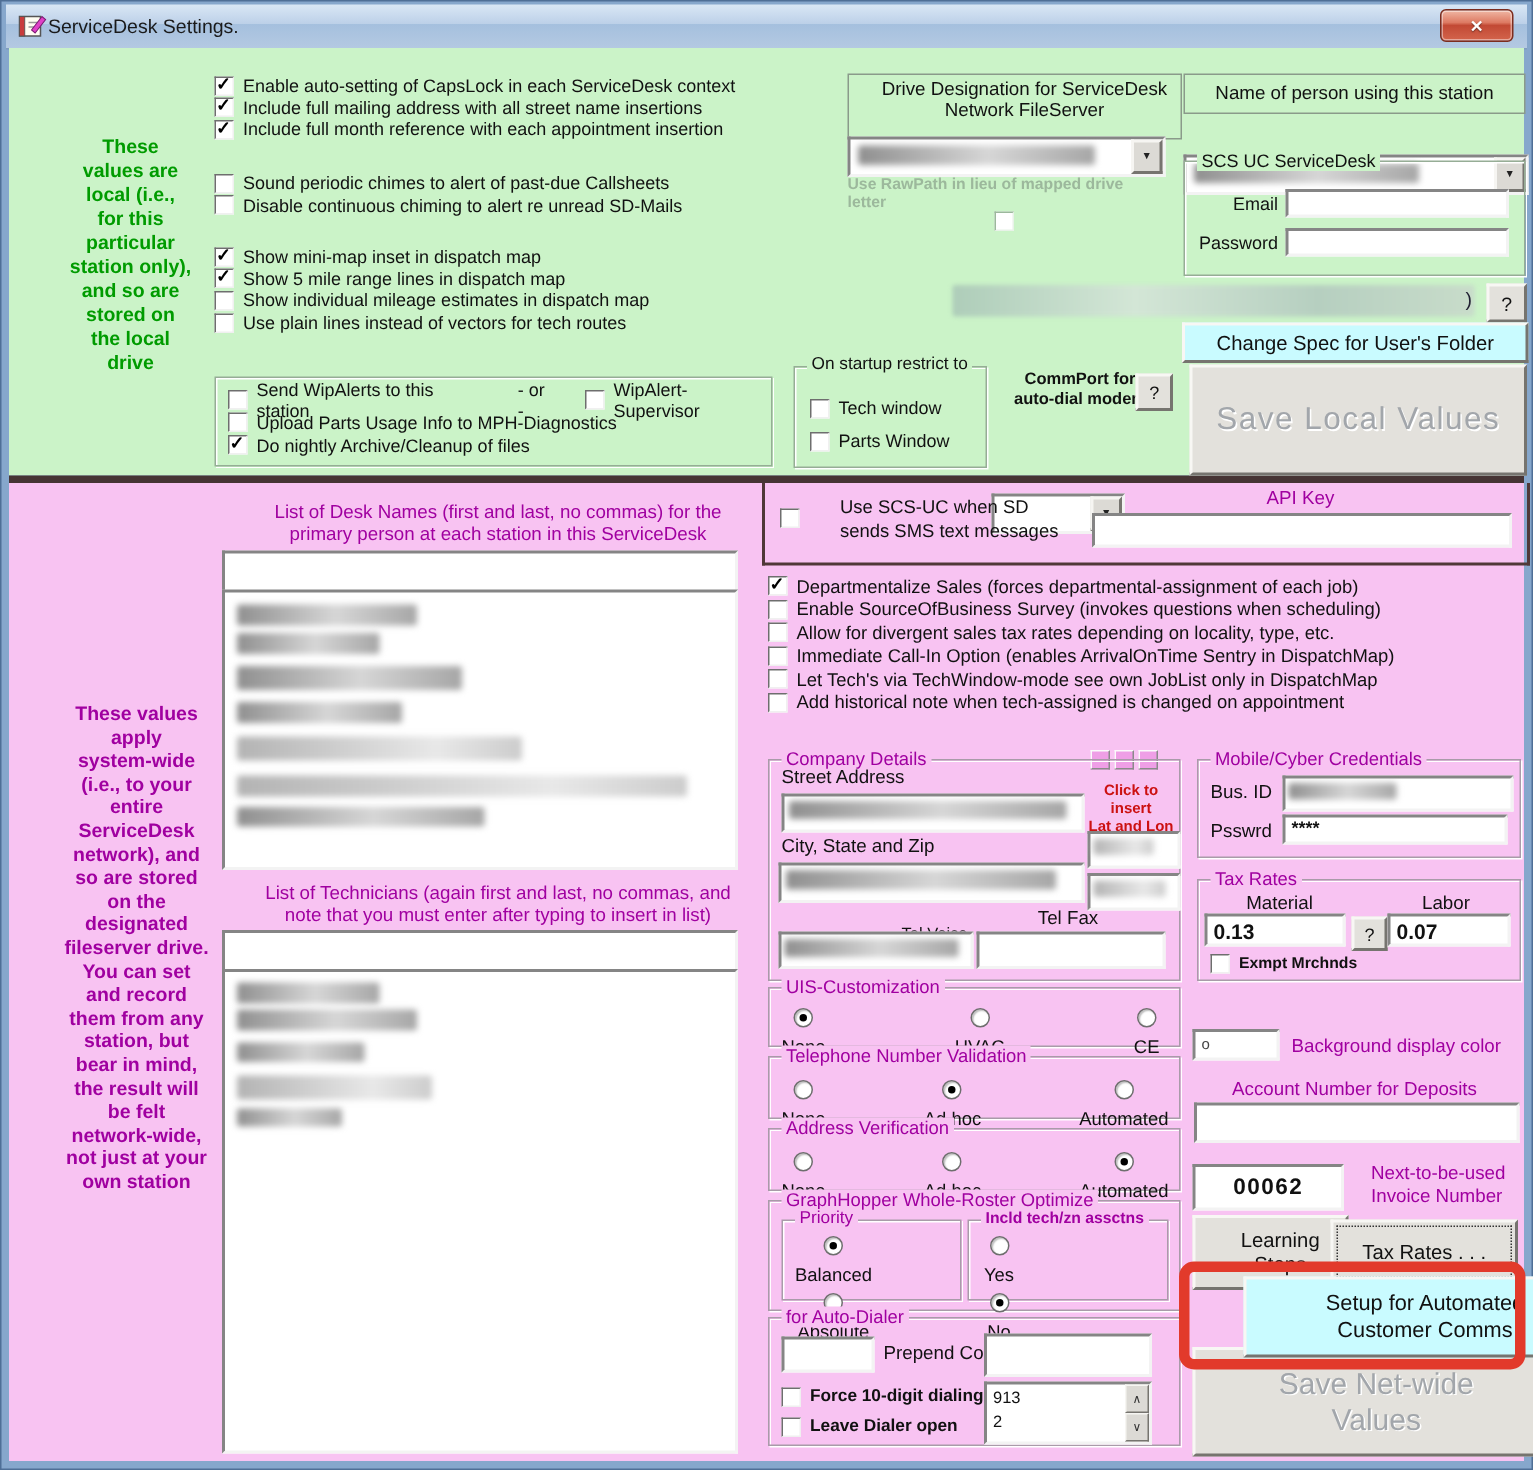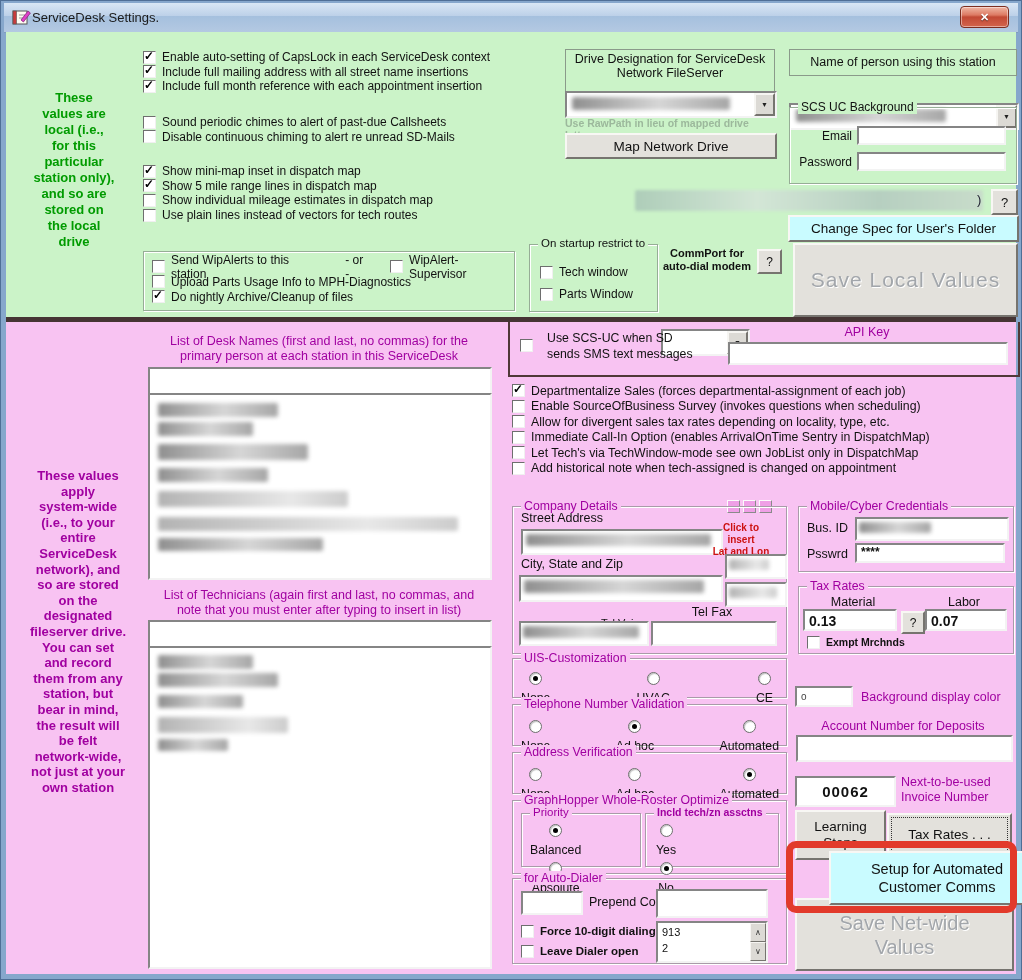--- a/index.html
+++ b/index.html
@@ -1,20 +1,20 @@
 <!DOCTYPE html>
 <html><head>
 <meta charset="utf-8">
 <style>
   html,body{margin:0;padding:0;background:#555;}
   #root{position:relative;width:1022px;height:980px;background:#86a7cc;
         font-family:"Liberation Sans",sans-serif;font-size:12px;color:#111;
         overflow:hidden;box-shadow:inset 0 0 0 1px #4f6f96;}
   .abs{position:absolute;}
-  .pre{white-space:pre-line;}
+  .pre{white-space:pre-line;padding-left:13px;}
   
   .titlebar{left:4px;top:3px;width:1014px;height:29px;
     background:linear-gradient(#d9e7f5,#bcd0e8 45%,#a5c0de 46%,#b4c9e2);
     display:flex;align-items:center;border-bottom:1px solid #7f9cbe;}
   .title-text{margin-left:6px;font-size:13px;color:#1a1a1a;}
   .closebtn{left:960px;top:6px;width:47px;height:20px;border-radius:4px;
     background:linear-gradient(#f0b7a4,#dd7a63 40%,#c24934 50%,#d3644c);
     border:1px solid #7c2d1f;box-shadow:inset 0 0 0 1px rgba(255,255,255,.45);
     display:flex;align-items:center;justify-content:center;color:#fff;
     font-weight:bold;font-size:11px;text-shadow:0 1px 1px rgba(0,0,0,.5);}
@@ -171,29 +171,28 @@
   <div class="abs pre" style="left:565px;top:49px;width:208px;height:40px;border:1px solid #8a9a8a;text-align:center;font-size:12.5px;padding-top:2px;">Drive Designation for ServiceDesk
 Network FileServer</div>
   <div class="abs combo" style="left:565px;top:91px;width:208px;height:23px;">
     <span class="blur" style="left:5px;top:4px;width:158px;height:13px;"></span>
     <span class="combo-btn">▼</span>
   </div>
   <div class="abs" style="left:565px;top:117px;width:208px;height:14px;display:flex;align-items:center;flex-direction:column;">
     <span style="font-size:10.5px;font-weight:bold;color:#9cb89c;flex:1;">Use RawPath in lieu of mapped drive letter</span>
     <span class="cb" style="border-color:#9cb89c #e8f2e8 #e8f2e8 #9cb89c;"></span>
   </div>
-  <div class="abs btn" style="left:565px;top:133px;width:208px;height:22px;">Map Network Drive</div>
 
   <div class="abs" style="left:789px;top:49px;width:226px;height:25px;border:1px solid #8a9a8a;text-align:center;font-size:12.5px;line-height:24px;">Name of  person using this station</div>
   <div class="abs combo" style="left:789px;top:76px;width:226px;height:23px;">
     <span class="blur" style="left:5px;top:4px;width:150px;height:13px;"></span>
     <span class="combo-btn">▼</span>
   </div>
   <div class="group greenb" style="left:789px;top:107px;width:226px;height:75px;">
-    <span class="legend greenbg" style="font-size:12px;">SCS UC Background</span>
+    <span class="legend greenbg" style="font-size:12px;">SCS UC ServiceDesk</span>
     <div style="position:absolute;left:6px;top:18px;width:210px;display:flex;align-items:center;">
       <span style="width:56px;text-align:right;font-size:12px;margin-right:5px;">Email</span>
       <div class="sunken" style="flex:1;height:15px;"></div>
     </div>
     <div style="position:absolute;left:6px;top:44px;width:210px;display:flex;align-items:center;">
       <span style="width:56px;text-align:right;font-size:12px;margin-right:5px;">Password</span>
       <div class="sunken" style="flex:1;height:15px;"></div>
     </div>
   </div>
 

